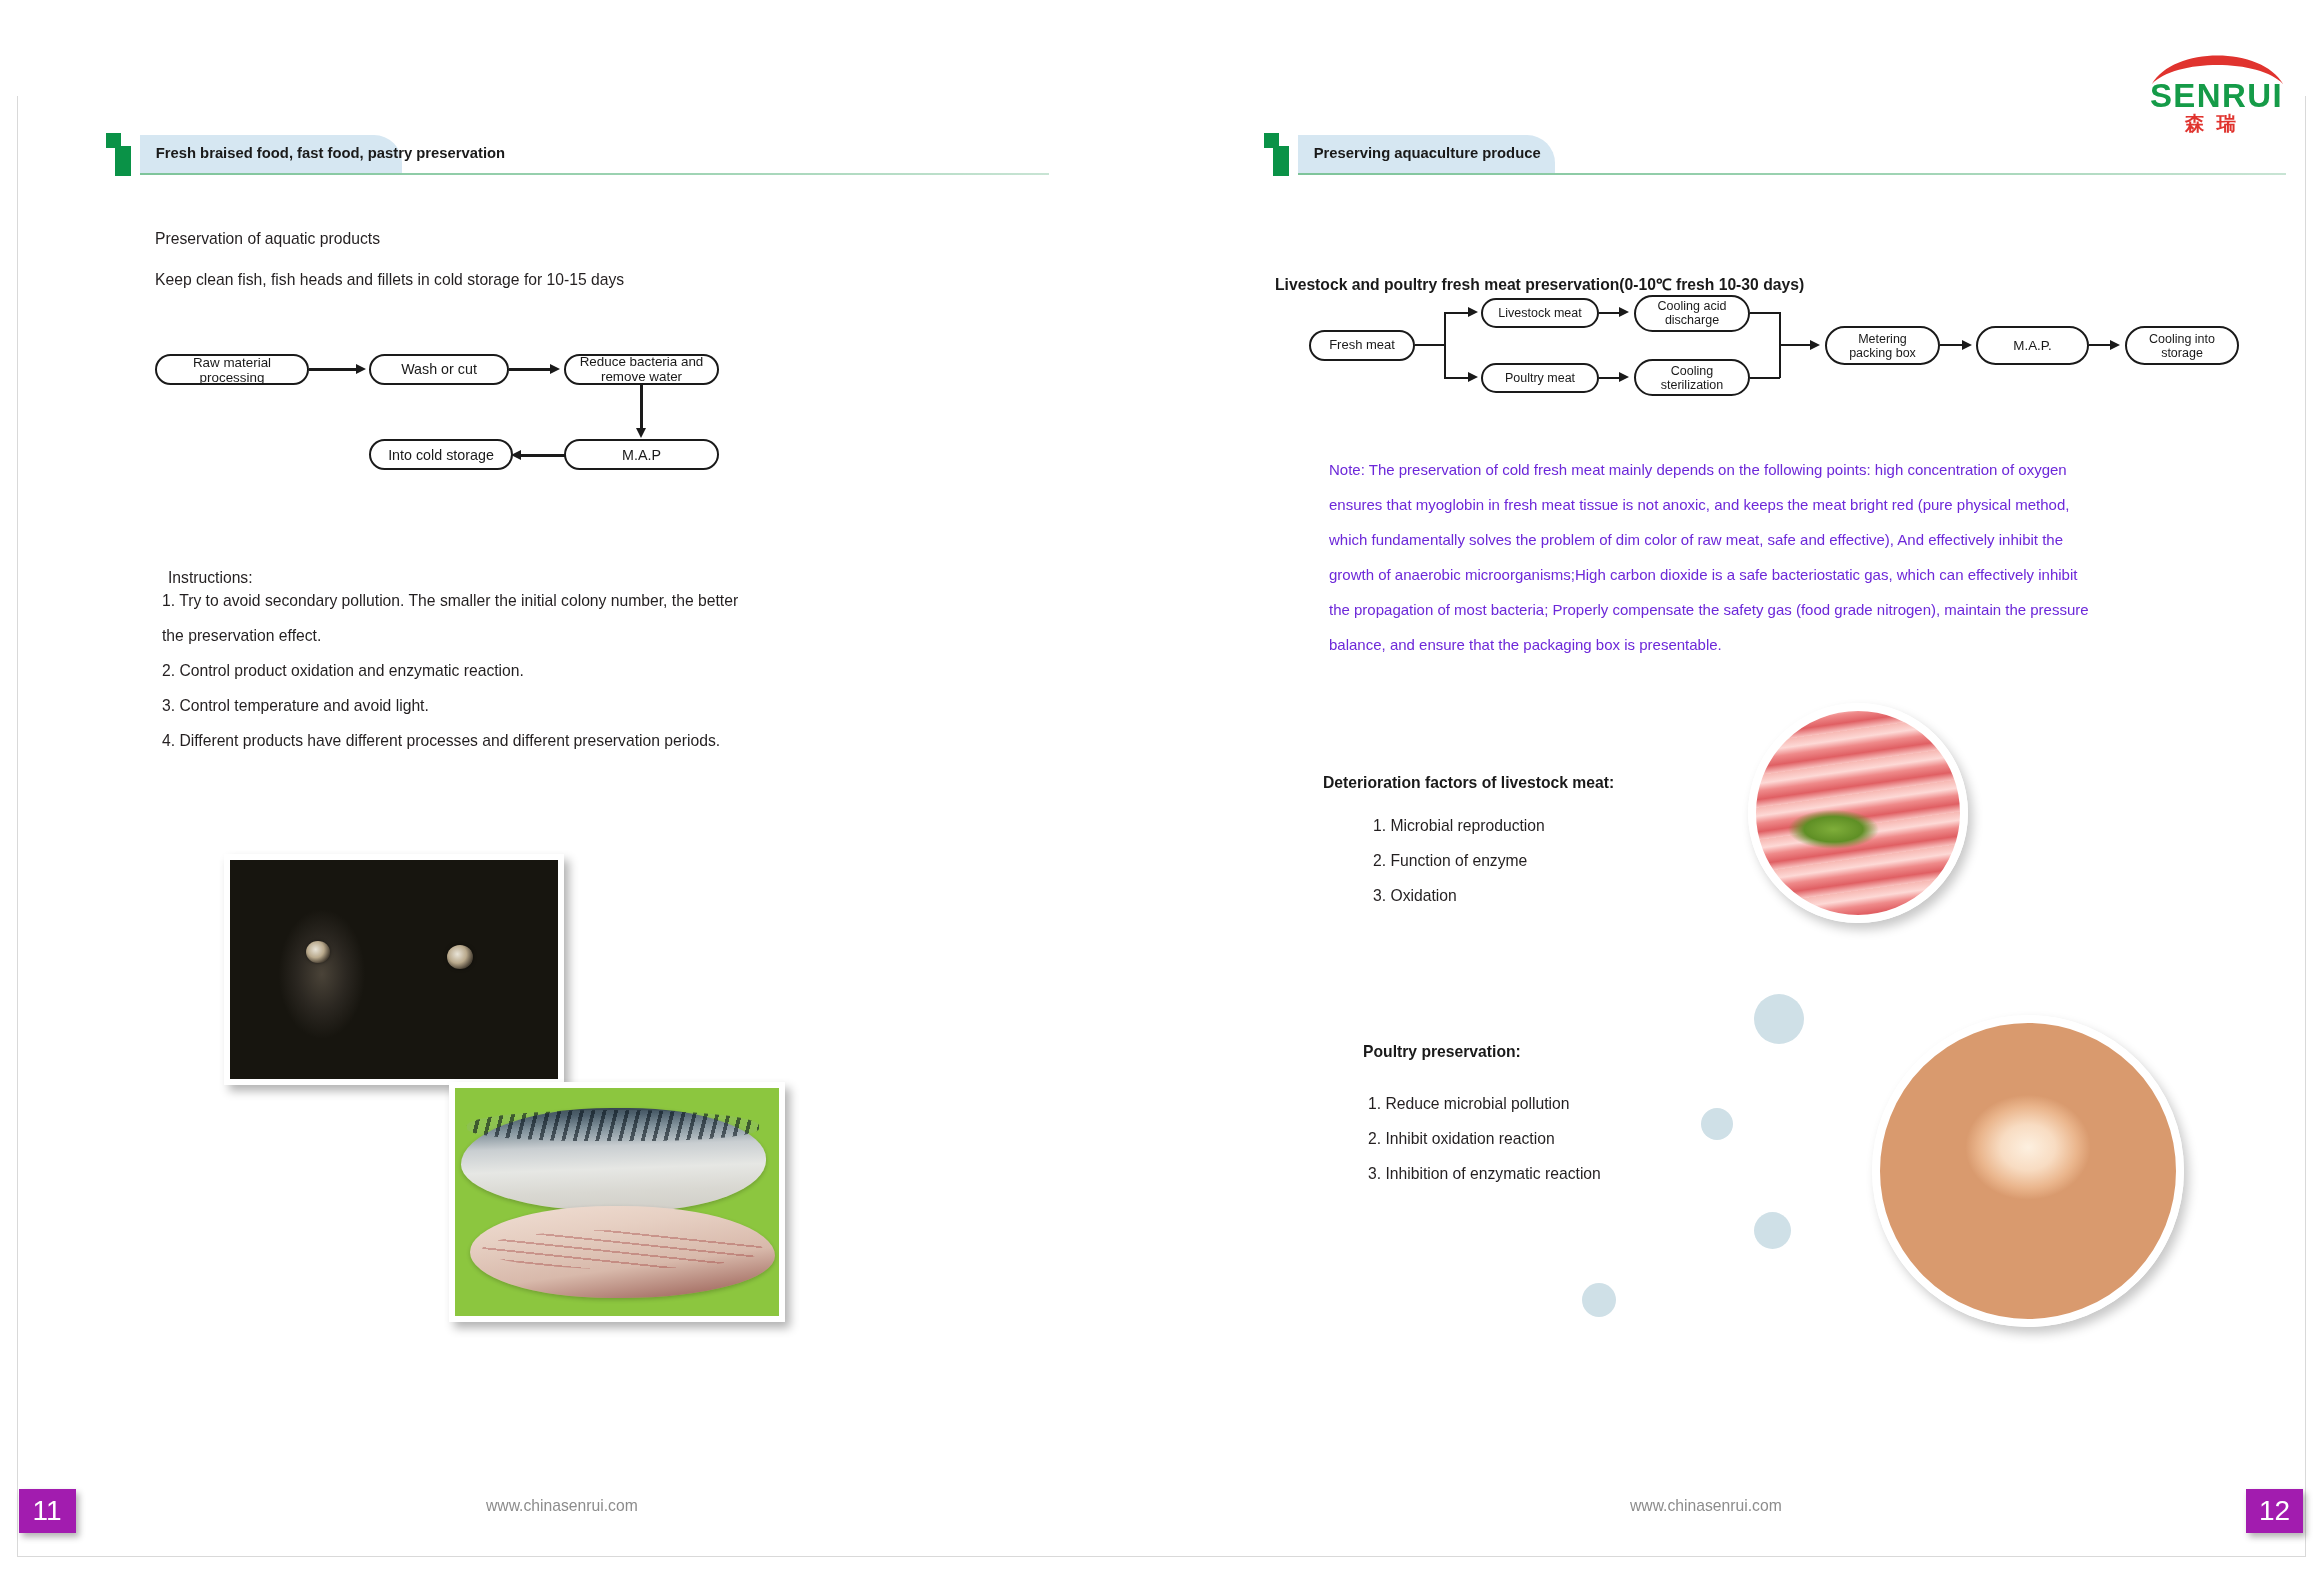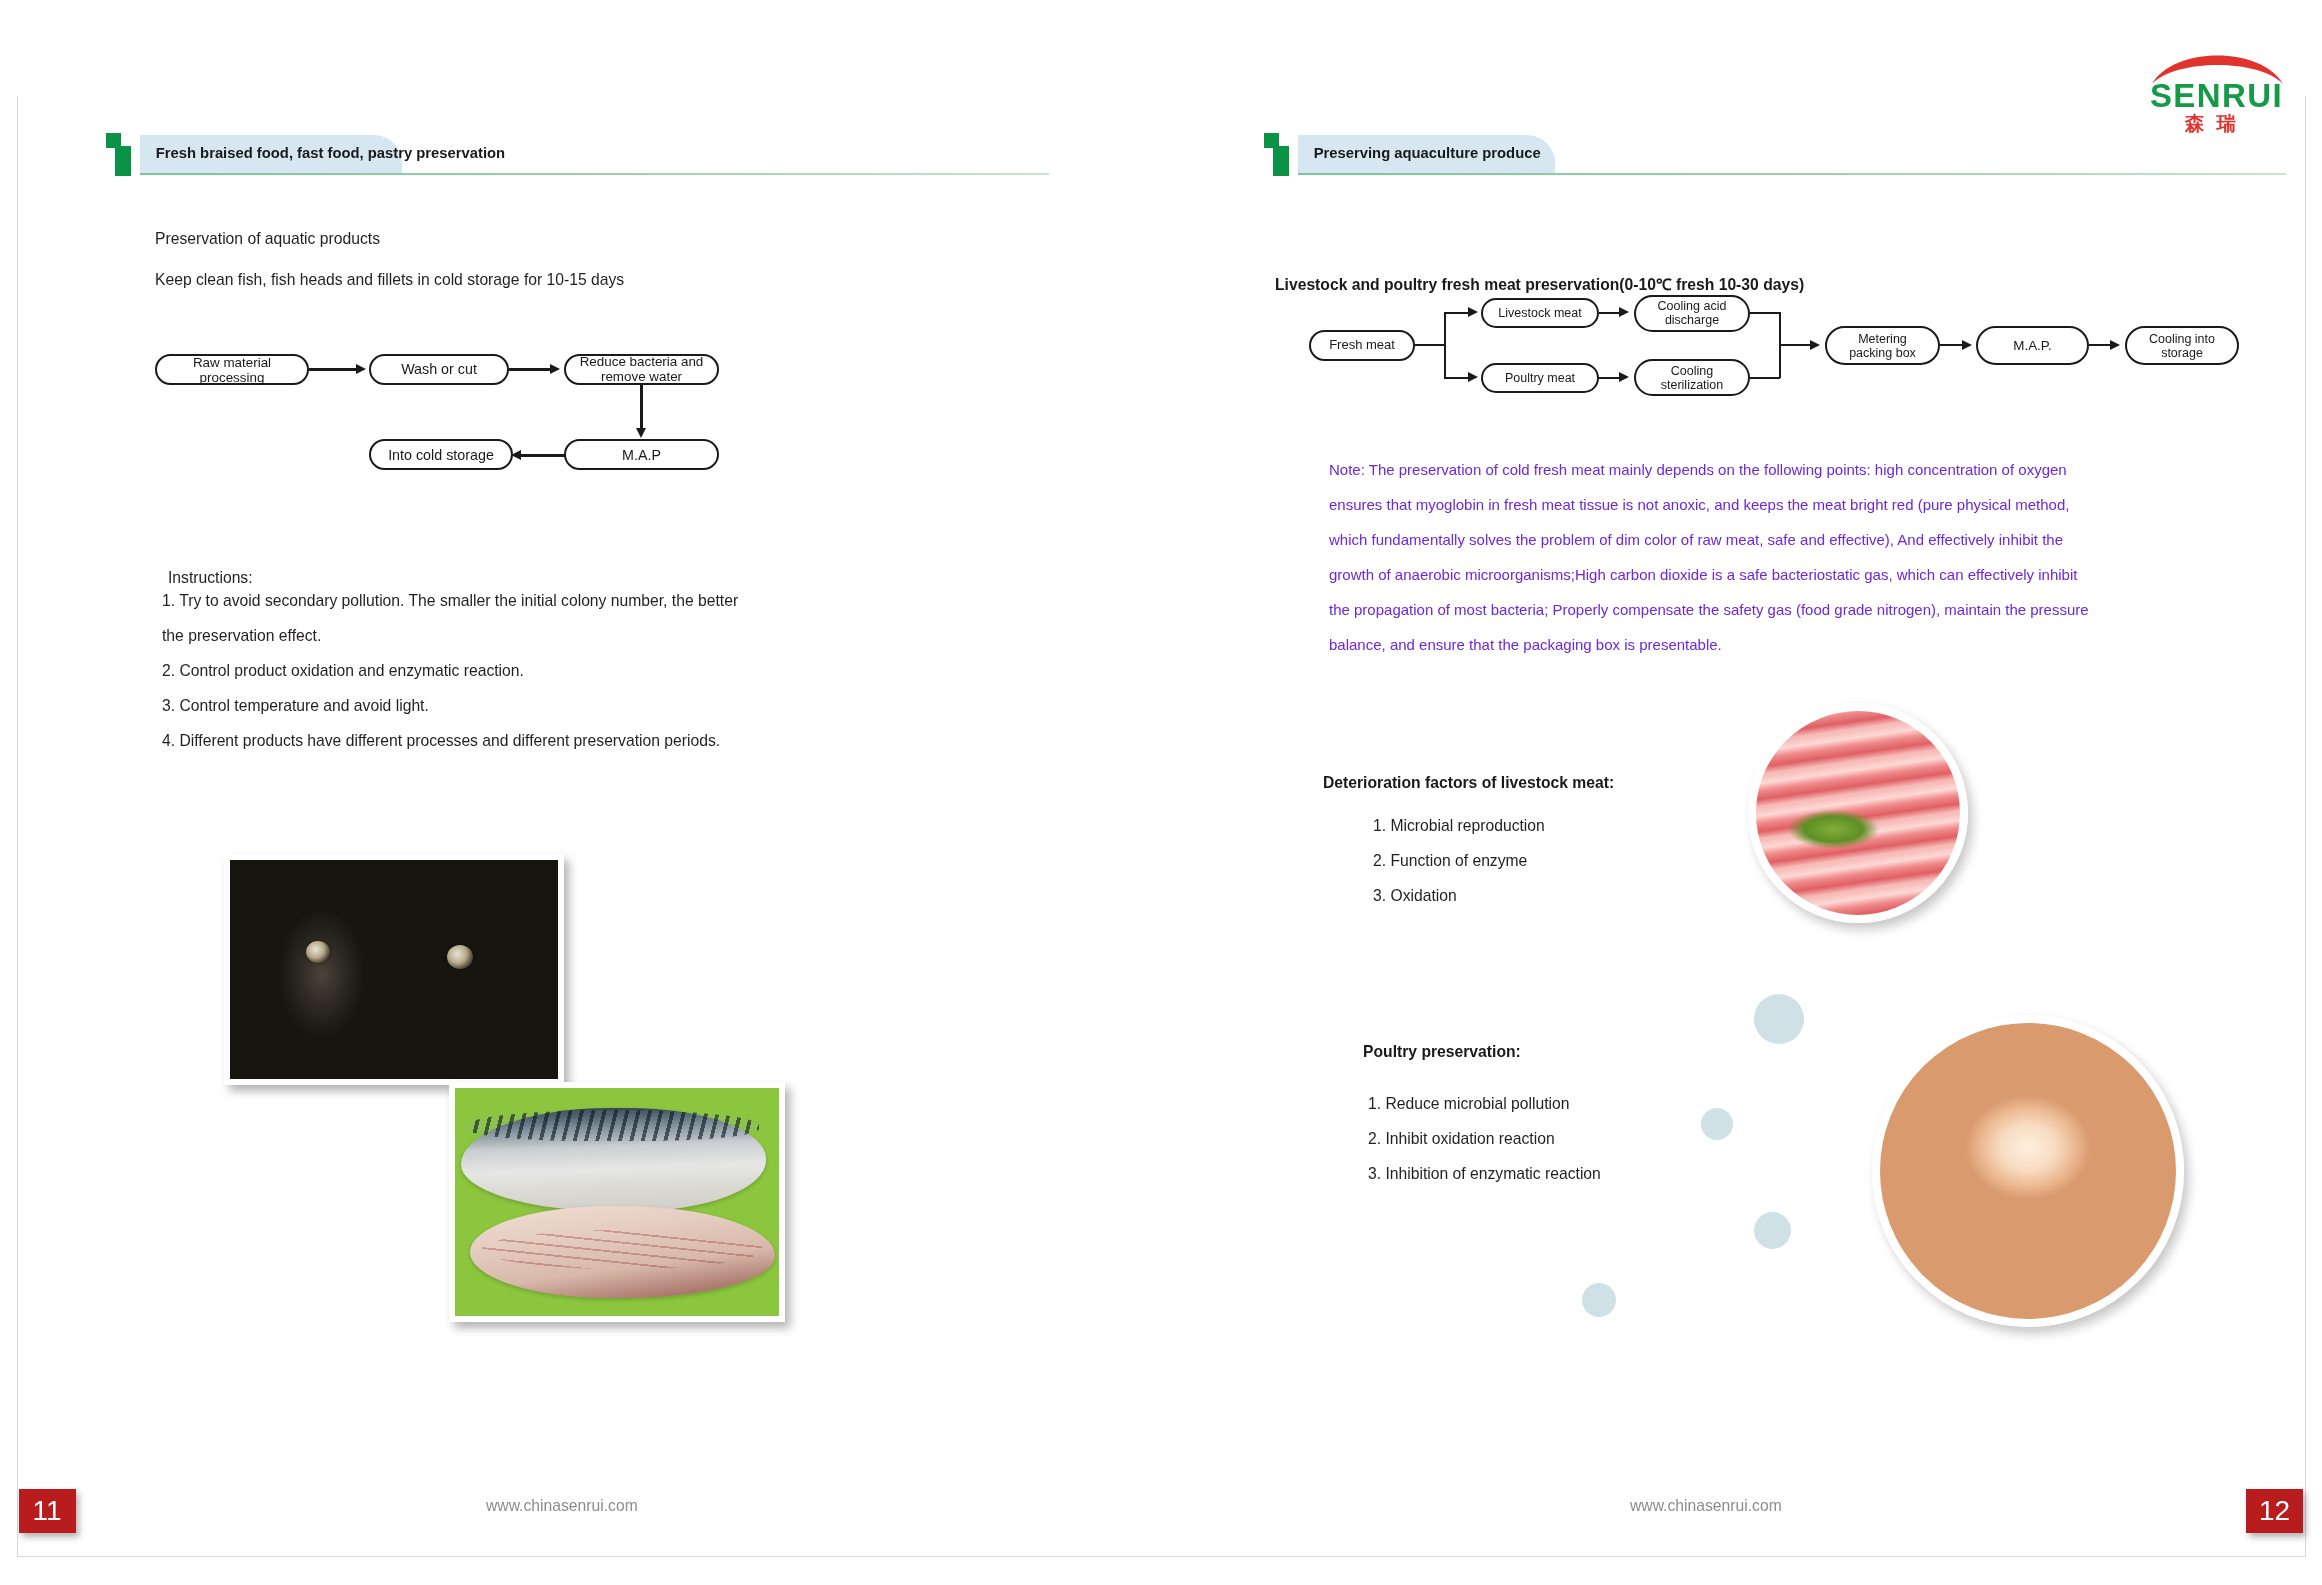--- a/index.html
+++ b/index.html
@@ -115,21 +115,21 @@
   
   .photo { position:absolute; overflow:hidden; }
   .photo-rect { box-shadow:4.6px 5.5px 9.2px rgba(0,0,0,.30); border:6.5px solid #fff; }
   .photo-circle { border-radius:50%; box-shadow:4.6px 6.5px 11px rgba(0,0,0,.22); border:8.3px solid #fff; }
 
   .dots { position:absolute; }
   .dot { position:absolute; border-radius:50%; background:#cfe0e7; }
 
   
   .page-num {
-    position:absolute; width:57px; height:44px; background:#b91c1c;
+    position:absolute; width:57px; height:44px; background:#a21caf;
     color:#fff; font-size:28px; display:flex; align-items:center; justify-content:center;
     box-shadow:2.8px 3.7px 6.5px rgba(0,0,0,.30);
   }
   .site-url {
     position:absolute; font-size:15.7px; color:#8c8c8c; white-space:nowrap;
   }
 
   
   .fishA {
     background:

